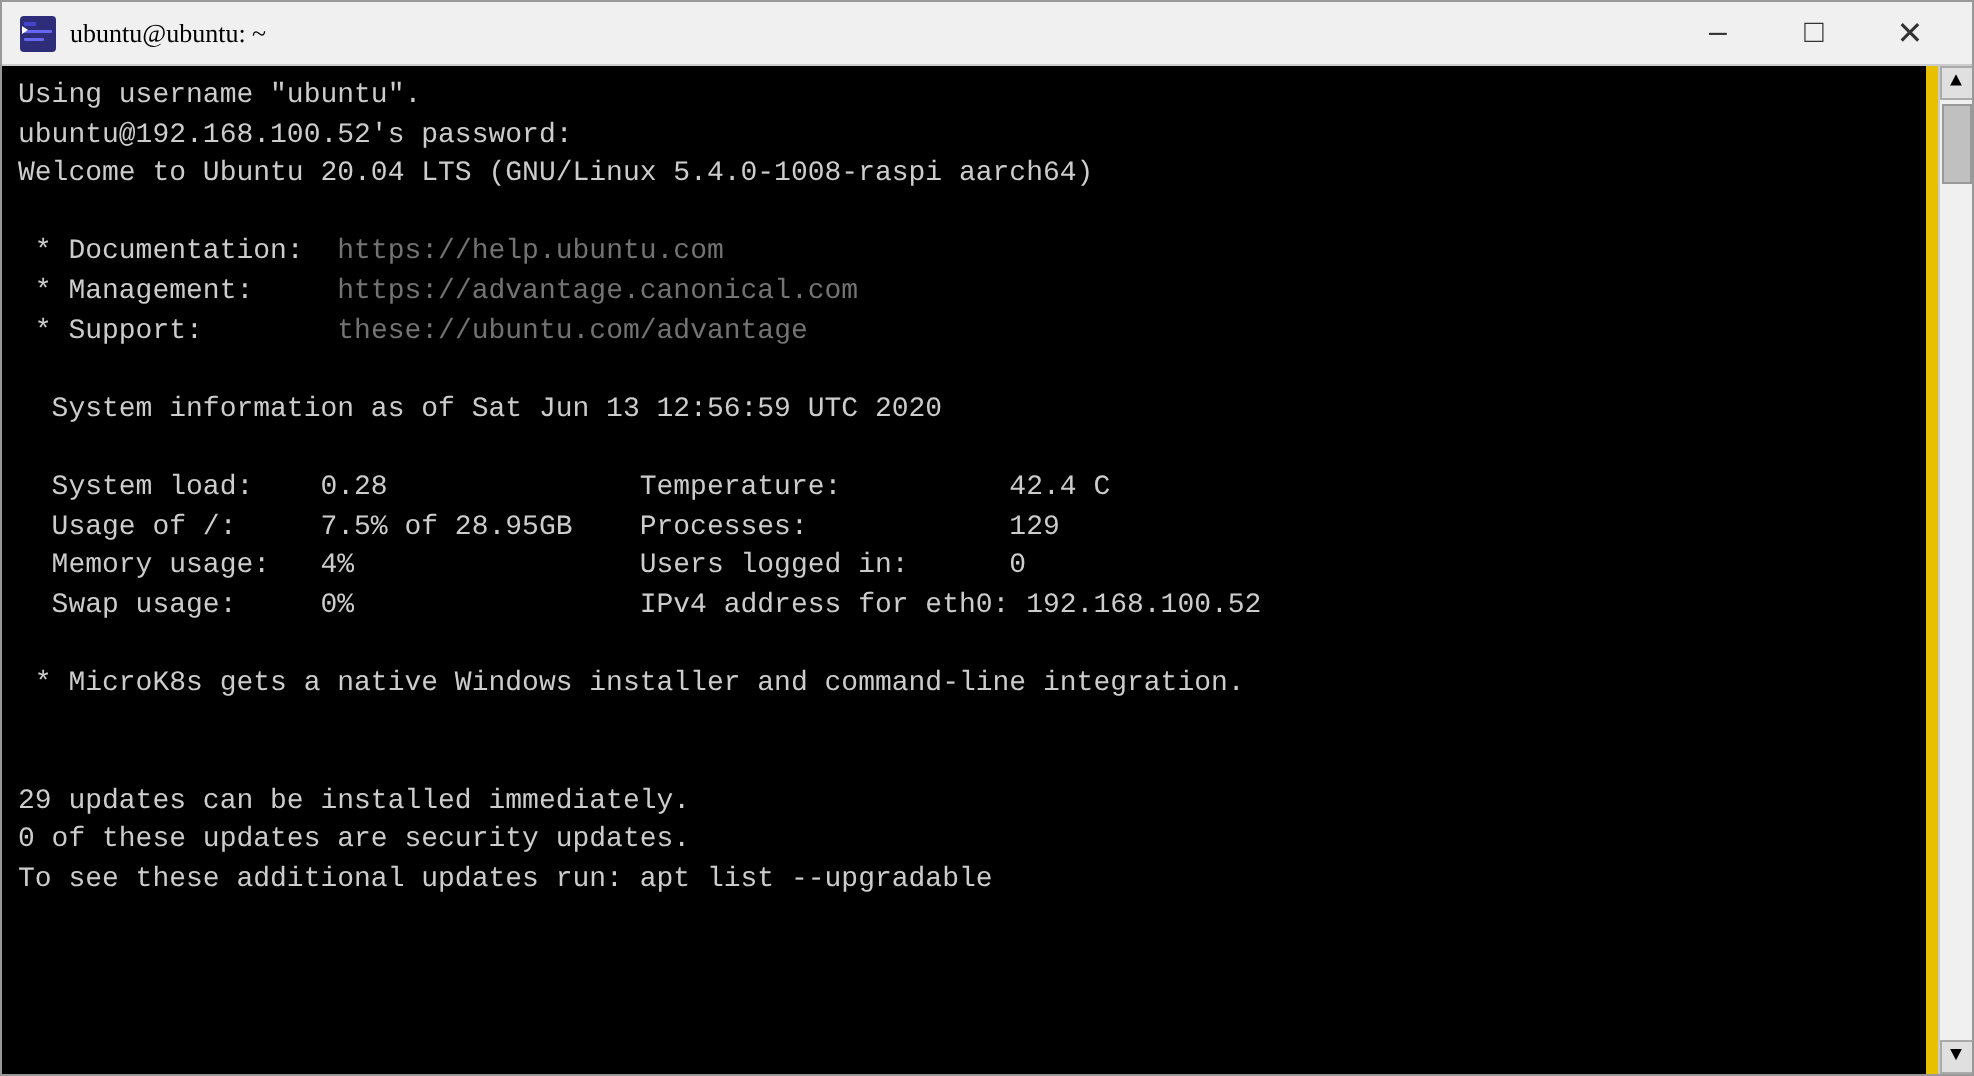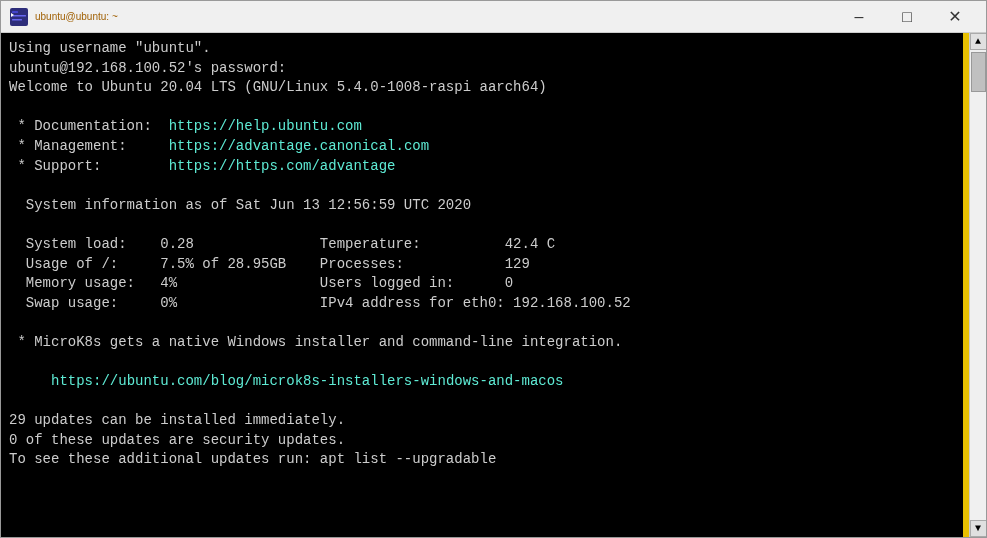--- a/index.html
+++ b/index.html
@@ -34,23 +34,23 @@
       width: 20px;
       height: 20px;
       margin-right: 6px;
       display: flex;
       align-items: center;
       justify-content: center;
     }
 
     .title-bar-title {
       flex: 1;
-      font-family: Liberation Sans, sans-serif;
-      font-size: 10px;
-      color: #a16207;
+      font-family: Liberation Serif, serif;
+      font-size: 13px;
+      color: #000000;
     }
 
     .title-bar-buttons {
       display: flex;
       gap: 2px;
     }
 
     .title-bar-btn {
       width: 46px;
       height: 30px;
@@ -115,21 +115,21 @@
       position: absolute;
       width: 15px;
       left: 1px;
       top: 2px;
       height: 40px;
       background: #c0c0c0;
       border: 1px solid #999;
     }
 
     .link {
-      color: #5eead4;
+      color: #737373;
     }
 
     .yellow-bar {
       width: 6px;
       background: #e8c000;
       flex-shrink: 0;
     }
   </style>
 </head>
 <body>
@@ -155,32 +155,31 @@
     </div>
   </div>
 
   <div class="terminal-area">
     <div class="terminal-content" id="terminal-output">Using username "ubuntu".
 ubuntu@192.168.100.52's password:
 Welcome to Ubuntu 20.04 LTS (GNU/Linux 5.4.0-1008-raspi aarch64)
 
  * Documentation:  <span class="link">https://help.ubuntu.com</span>
  * Management:     <span class="link">https://advantage.canonical.com</span>
- * Support:        <span class="link">https://https.com/advantage</span>
+ * Support:        <span class="link">these://ubuntu.com/advantage</span>
 
   System information as of Sat Jun 13 12:56:59 UTC 2020
 
   System load:    0.28               Temperature:          42.4 C
   Usage of /:     7.5% of 28.95GB    Processes:            129
   Memory usage:   4%                 Users logged in:      0
   Swap usage:     0%                 IPv4 address for eth0: 192.168.100.52
 
  * MicroK8s gets a native Windows installer and command-line integration.
 
-     <span class="link">https://ubuntu.com/blog/microk8s-installers-windows-and-macos</span>
 
 29 updates can be installed immediately.
 0 of these updates are security updates.
 To see these additional updates run: apt list --upgradable
 </div>
     <div class="yellow-bar"></div>
     <div class="scrollbar-y">
       <div class="scrollbar-arrow">▲</div>
       <div class="scrollbar-track">
         <div class="scrollbar-thumb"></div>

